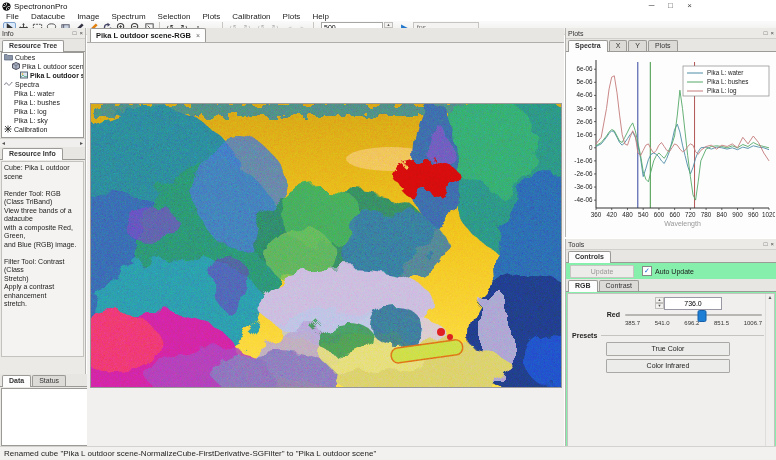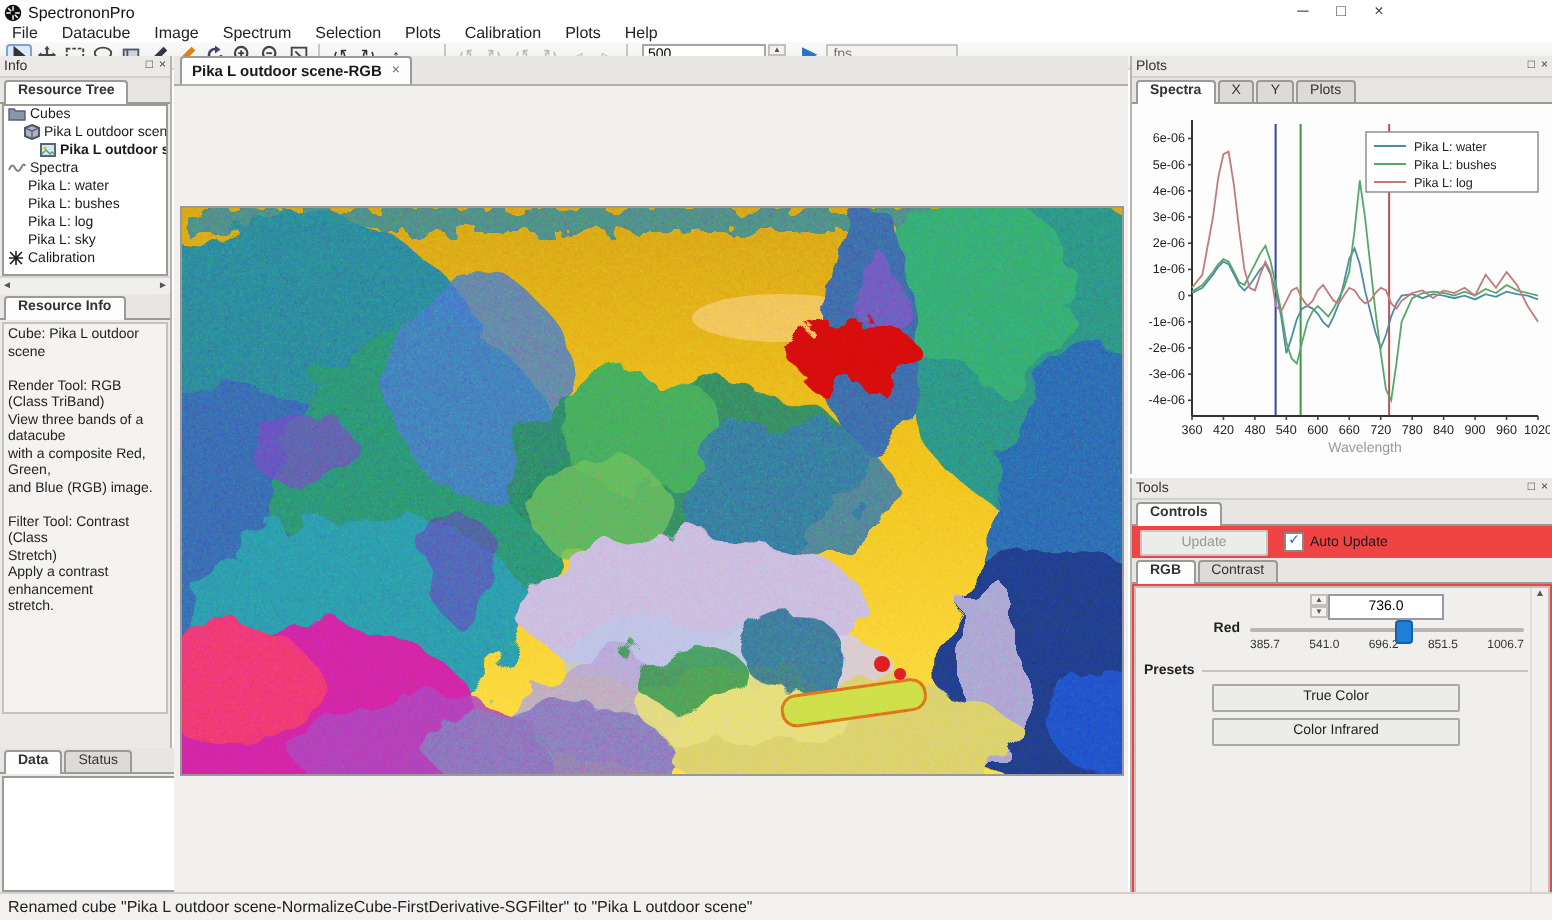--- a/index.html
+++ b/index.html
@@ -52,21 +52,21 @@
   
   #center-area{position:absolute;left:87px;top:28px;width:477px;height:418px;background:#efeeec}
   #doc-tabstrip{height:14px;background:#e8e6e3;border-bottom:1px solid #b0aeaa;display:flex;align-items:flex-end;padding-left:3px}
   #doc-tab{font-size:7.5px;font-weight:bold;background:#fdfdfd;border:1px solid #9c9a96;border-bottom:none;border-radius:2px 2px 0 0;padding:2px 5px;display:flex;align-items:center;gap:5px}
   #doc-tab .closex{font-weight:normal;color:#666;font-size:7px}
   #canvas{height:404px;display:flex;align-items:center;justify-content:center;background:#f1f0ee}
   #image-frame{width:470px;height:283px;border:1px solid #999;background:#fff}
   
   #plots-panel{position:absolute;left:565px;top:28px;width:211px;height:209px;background:#eceae7;border-left:1px solid #b6b4b0;box-sizing:border-box}
   #plots-chart-wrap{background:#fdfdfd;margin:0;height:186px}
-  #tools-panel{position:absolute;left:565px;top:239px;width:211px;height:207px;background:#ef4444;border-left:1px solid #b6b4b0;box-sizing:border-box}
+  #tools-panel{position:absolute;left:565px;top:239px;width:211px;height:207px;background:#86efac;border-left:1px solid #b6b4b0;box-sizing:border-box}
   #controls-content{position:relative;height:172px;background:#f0efed;border:1px solid #c4c2be;margin:1px;box-sizing:border-box;overflow:hidden}
   #update-row{display:flex;align-items:center;height:16px;padding-left:4px;gap:8px}
   #update-btn{width:62px;height:11px;background:#ececea;border:1px solid #c8c6c2;color:#9a9896;font-size:7px;text-align:center;line-height:11px;border-radius:1px}
   .checkbox{width:8px;height:8px;border:1px solid #888;background:#fff;display:inline-flex;align-items:center;justify-content:center;font-size:7px;color:#1a66cc;line-height:8px}
   #auto-update-wrap{display:flex;align-items:center;gap:3px;font-size:7px}
   #rgb-tabstrip{height:12px}
   #channels-area{padding:3px 12px 0 26px;position:relative}
   .chan{margin-bottom:2px}
   .chan .spinrow{display:flex;justify-content:center;align-items:center;height:12px;margin-left:20px}
   .chan .value-input{width:52px;height:9px;border:1px solid #9a98a4;background:#fff;font-size:7px;text-align:center;line-height:9px}

